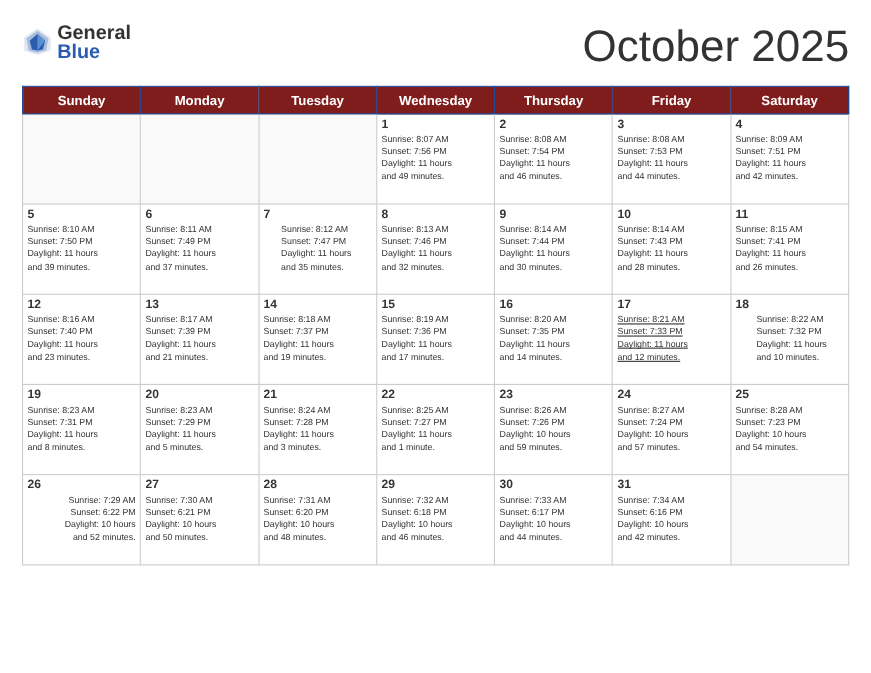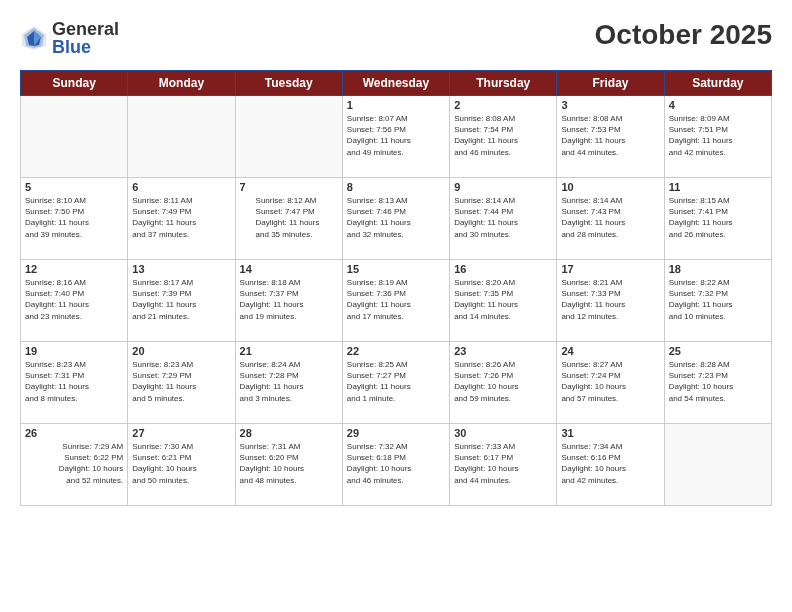--- a/index.html
+++ b/index.html
@@ -44,22 +44,22 @@
       color: #2a5db0;
     }
     .logo-icon {
       width: 28px;
       height: 28px;
     }
     .title-block {
       text-align: right;
     }
     .title-month {
-      font-size: 28px;
-      font-weight: bold;
+      font-size: 40px;
+      font-weight: normal;
       color: #333;
       line-height: 1.1;
     }
     .title-location {
       font-size: 15px;
       color: #555;
     }
     .calendar {
       flex: 1;
       border: 1px solid #ccc;
@@ -250,28 +250,28 @@
           </td>
           <td>
             <div class="day-number">16</div>
             <div class="day-info" style="white-space: pre-line;">Sunrise: 8:20 AM
 Sunset: 7:35 PM
 Daylight: 11 hours
 and 14 minutes.</div>
           </td>
           <td>
             <div class="day-number">17</div>
-            <div class="day-info" style="white-space: pre-line;">Sunrise: 8:21 AM
+            <div class="day-info" style="white-space: pre-line; text-decoration: underline;">Sunrise: 8:21 AM
 Sunset: 7:33 PM
 Daylight: 11 hours
 and 12 minutes.</div>
           </td>
           <td>
             <div class="day-number">18</div>
-            <div class="day-info" style="white-space: pre-line;">Sunrise: 8:22 AM
+            <div class="day-info" style="white-space: pre-line; margin-left: 19px;">Sunrise: 8:22 AM
 Sunset: 7:32 PM
 Daylight: 11 hours
 and 10 minutes.</div>
           </td>
         </tr>
         <tr>
           <td>
             <div class="day-number">19</div>
             <div class="day-info" style="white-space: pre-line;">Sunrise: 8:23 AM
 Sunset: 7:31 PM

